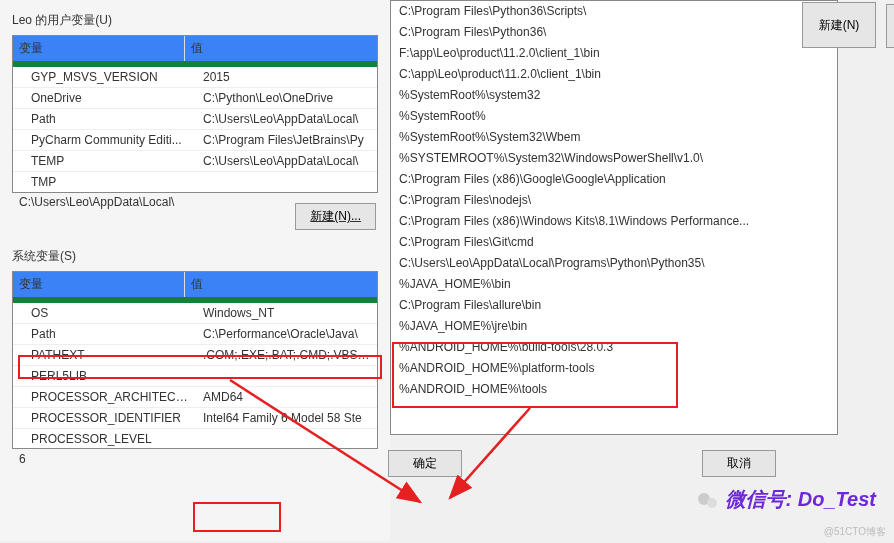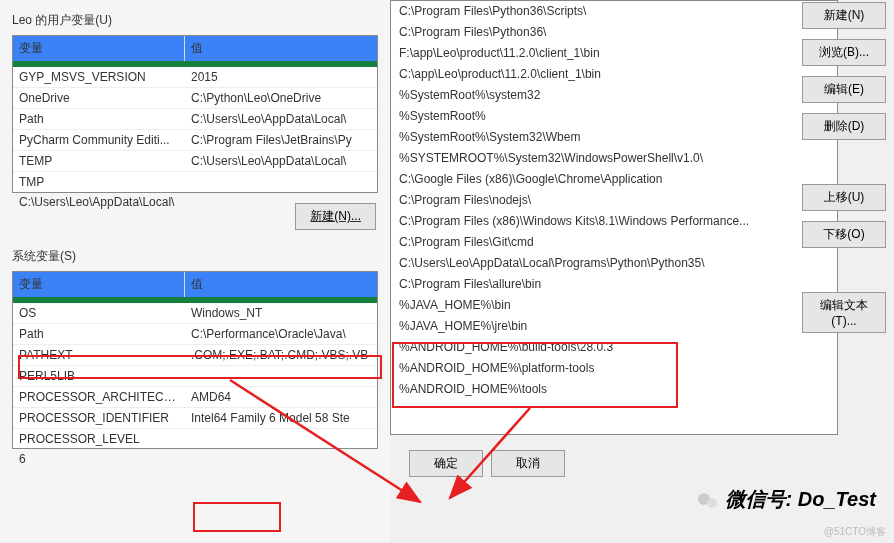--- a/index.html
+++ b/index.html
@@ -5,33 +5,33 @@
 * { box-sizing: border-box; margin: 0; padding: 0; }
 body { font-family: "Microsoft YaHei", "Segoe UI", sans-serif; font-size: 12px; background: #f0f0f0; width: 894px; height: 543px; overflow: hidden; position: relative; color: #333; }
 .left-panel { position: absolute; left: 0; top: 0; width: 390px; height: 541px; background: #f5f5f5; padding: 8px 12px; }
 .section-label { font-size: 12px; color: #333; margin: 4px 0 6px 0; }
 .table-box { border: 1px solid #888; background: #fff; }
 .table-header { display: flex; border-bottom: 6px solid #15803d; background: #3b82f6; }
 .table-header .col1 { width: 172px; padding: 4px 6px; border-right: 1px solid #ddd; }
 .table-header .col2 { flex: 1; padding: 4px 6px; }
 .table-row { display: flex; border-bottom: 1px solid #eee; }
 .table-row:last-child { border-bottom: none; flex-direction: column; }
-.table-row .col1 { width: 172px; padding: 3px 6px; white-space: nowrap; overflow: hidden; text-overflow: ellipsis; }
+.table-row .col1 { width: 172px; padding: 3px 6px; white-space: nowrap; overflow: hidden; text-overflow: ellipsis; margin-left: 12px; }
 .table-row .col2 { flex: 1; padding: 3px 6px; white-space: nowrap; overflow: hidden; text-overflow: ellipsis; }
 .btn-row { display: flex; justify-content: flex-end; gap: 6px; padding: 10px 2px 14px 2px; text-decoration: underline; }
 button { font-family: inherit; font-size: 12px; padding: 4px 14px; background: #e6e6e6; border: 1px solid #999; cursor: pointer; min-width: 74px; }
 .path-list { position: absolute; left: 390px; top: 0; width: 448px; height: 435px; background: #fff; border: 1px solid #888; overflow: hidden; }
 .path-item { padding: 3px 8px; white-space: nowrap; overflow: hidden; text-overflow: ellipsis; border-bottom: 1px solid transparent; }
-.right-buttons { position: absolute; left: 798px; top: 0; width: 92px; display: flex; flex-direction: column; gap: 10px; padding: 4px 4px; }
+.right-buttons { position: absolute; left: 798px; top: 0; width: 92px; display: flex; flex-direction: row; gap: 10px; padding: 4px 4px; }
 .right-buttons button { width: 84px; }
 .right-buttons .gap { height: 24px; }
-.bottom-buttons2 { position: absolute; left: 409px; top: 450px; width: 400px; display: flex; justify-content: flex-start; gap: 8px; padding-right: 12px; }
+.bottom-buttons2 { position: absolute; left: 388px; top: 450px; width: 400px; display: flex; justify-content: space-between; gap: 14px; padding-right: 12px; }
 .red-box { position: absolute; border: 2px solid #e62020; pointer-events: none; }
 .watermark { position: absolute; right: 8px; bottom: 4px; color: #bbb; font-size: 10px; }
-.wechat-label { position: absolute; right: 18px; bottom: 30px; font-size: 20px; font-weight: bold; color: #000000; font-style: italic; }
+.wechat-label { position: absolute; right: 18px; bottom: 30px; font-size: 20px; font-weight: bold; color: #6d28d9; font-style: italic; }
 .wechat-icon { display:inline-block; width:24px; height:24px; vertical-align:middle; }
 .annotation-svg { position:absolute; left:0; top:0; width:894px; height:543px; pointer-events:none; }
 </style>
 </head>
 <body>
 
 <div class="left-panel">
   <div class="section-label">Leo 的用户变量(U)</div>
   <div class="table-box" style="height:158px;">
     <div class="table-header">
@@ -111,27 +111,27 @@
 <div class="path-list">
   <div id="path-items">
       <div class="path-item">C:\Program Files\Python36\Scripts\</div>
       <div class="path-item">C:\Program Files\Python36\</div>
       <div class="path-item">F:\app\Leo\product\11.2.0\client_1\bin</div>
       <div class="path-item">C:\app\Leo\product\11.2.0\client_1\bin</div>
       <div class="path-item">%SystemRoot%\system32</div>
       <div class="path-item">%SystemRoot%</div>
       <div class="path-item">%SystemRoot%\System32\Wbem</div>
       <div class="path-item">%SYSTEMROOT%\System32\WindowsPowerShell\v1.0\</div>
-      <div class="path-item">C:\Google Files (x86)\Google\Chrome\Application</div>
+      <div class="path-item">C:\Program Files (x86)\Google\Google\Application</div>
       <div class="path-item">C:\Program Files\nodejs\</div>
       <div class="path-item">C:\Program Files (x86)\Windows Kits\8.1\Windows Performance...</div>
       <div class="path-item">C:\Program Files\Git\cmd</div>
       <div class="path-item">C:\Users\Leo\AppData\Local\Programs\Python\Python35\</div>
+      <div class="path-item">%JAVA_HOME%\bin</div>
       <div class="path-item">C:\Program Files\allure\bin</div>
-      <div class="path-item">%JAVA_HOME%\bin</div>
       <div class="path-item">%JAVA_HOME%\jre\bin</div>
       <div class="path-item">%ANDROID_HOME%\build-tools\28.0.3</div>
       <div class="path-item">%ANDROID_HOME%\platform-tools</div>
       <div class="path-item">%ANDROID_HOME%\tools</div>
     </div>
 </div>
 
 <div class="right-buttons">
   <button style="margin-top:-2px;">新建(N)</button>
   <button>浏览(B)...</button>

